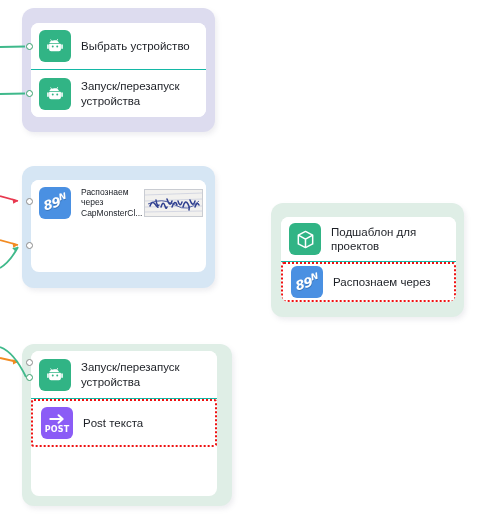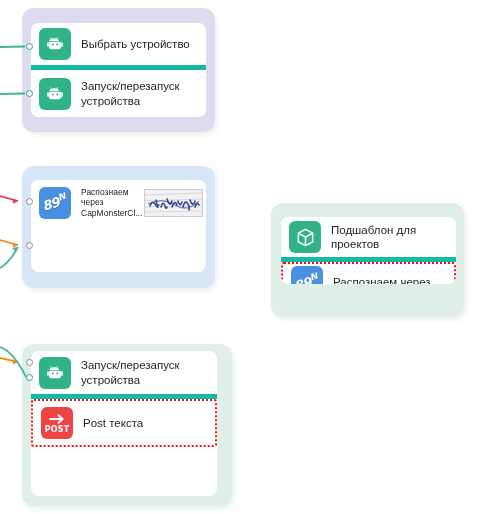--- a/index.html
+++ b/index.html
@@ -47,21 +47,21 @@
     z-index: 2;
   }
 
   .node-row {
     position: relative;
     display: flex;
     align-items: center;
     box-sizing: border-box;
     padding: 6px 8px;
     background: #ffffff;
-    border-bottom: 5px solid #14b8a6;
+    border-bottom: 1px solid #14b8a6;
   }
   .node-row:last-child { border-bottom: none; }
   .node-row.selected {
     border: 2px dotted #ee1111;
     border-bottom: 2px dotted #ee1111;
     border-radius: 3px;
   }
 
   
   .node-icon {
@@ -69,21 +69,21 @@
     width: 32px;
     height: 32px;
     border-radius: 6px;
     display: flex;
     align-items: center;
     justify-content: center;
     box-sizing: border-box;
   }
   .node-icon.green  { background: #31b485; }
   .node-icon.blue   { background: #4a90e2; }
-  .node-icon.orange { background: #ef4444; }
+  .node-icon.orange { background: #8b5cf6; }
   .node-icon svg { display: block; }
 
   
   .cm-mark {
     font-family: "DejaVu Sans", sans-serif;
     font-weight: 700;
     font-size: 13px;
     font-style: italic;
     color: #ffffff;
     transform: rotate(-16deg);
@@ -230,21 +230,21 @@
     </span>
   </div>
 
 </div>
 
 <span class="port grey" style="left:26px; top:198px;"></span>
 <span class="port grey" style="left:26px; top:242px;"></span>
 
 <div class="group-panel green" style="left:271px; top:203px; width:193px; height:114px;"></div>
 
-<div class="card" style="left:281px; top:217px; width:175px; height:67px;">
+<div class="card" style="left:281px; top:217px; width:175px; height:85px;">
 
   <div class="node-row" style="height:45px;">
     <span class="node-icon green">
       <svg width="21" height="21" viewBox="0 0 24 24" aria-hidden="true">
         <path d="M12 2.8 20.2 7v10L12 21.2 3.8 17V7z" fill="none" stroke="#ffffff" stroke-width="1.7" stroke-linejoin="round"></path>
         <path d="M3.8 7 12 11.6 20.2 7" fill="none" stroke="#ffffff" stroke-width="1.7" stroke-linejoin="round"></path>
         <path d="M12 11.6V21.2" fill="none" stroke="#ffffff" stroke-width="1.7"></path>
       </svg>
     </span>
     <span class="node-label">Подшаблон для

